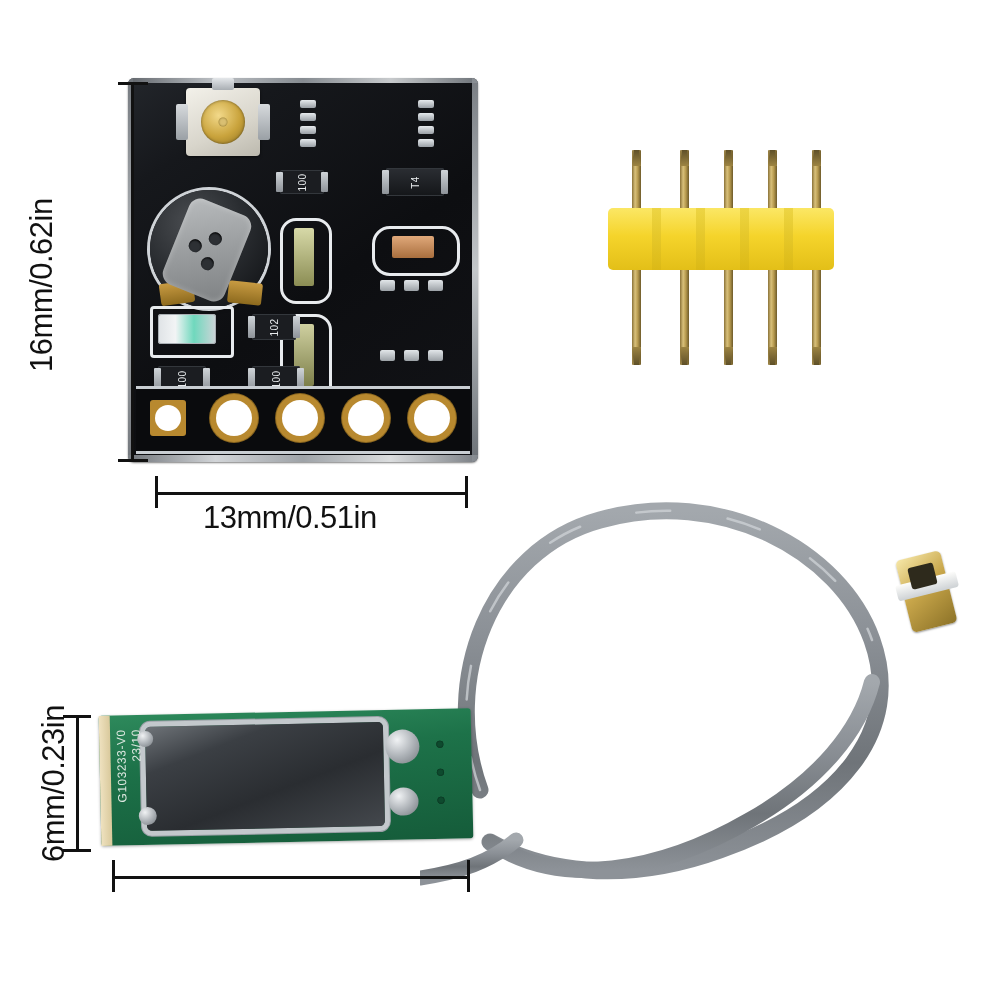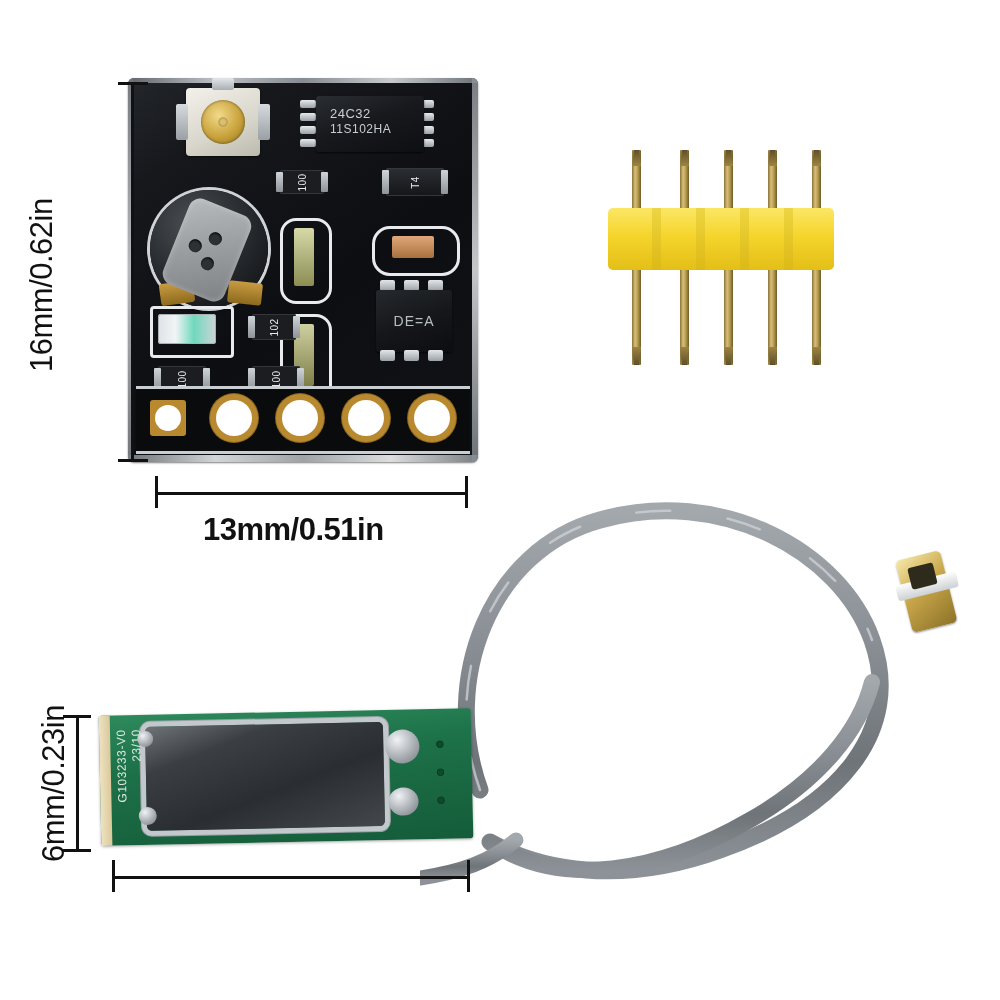--- a/index.html
+++ b/index.html
@@ -244,24 +244,20 @@
         <span></span>
         <span></span>
         <span></span>
     </div>
     <div class="soic-pins" style="left:290px;top:22px;">
       <span></span>
         <span></span>
         <span></span>
         <span></span>
     </div>
-    <div id="eeprom">
-      <div class="l1">24C32</div>
-      <div class="l2">11S102HA</div>
-    </div>
 
     <div id="battery">
       <div class="tabL"></div>
       <div class="tabR"></div>
       <div class="plate">
         <i style="left:14px;top:40px;"></i>
         <i style="left:30px;top:26px;"></i>
         <i style="left:32px;top:52px;"></i>
       </div>
     </div>
@@ -281,23 +277,20 @@
     <div class="cap-v" style="left:166px;top:246px;width:20px;height:62px;background:linear-gradient(180deg,#cfd0a0,#7d7f4a);"></div>
 
     <div class="pill" style="left:244px;top:148px;width:82px;height:44px;border-radius:18px;"></div>
     <div class="cap-v" style="left:264px;top:158px;width:42px;height:22px;background:linear-gradient(180deg,#e0a87a,#a96f3e);"></div>
 
     <div class="sot-legs" style="left:252px;top:202px;">
       <span></span>
         <span></span>
         <span></span>
     </div>
-    <div id="sot">
-      <span>DE=A</span>
-    </div>
     <div class="sot-legs" style="left:252px;top:272px;">
       <span></span>
         <span></span>
         <span></span>
     </div>
 
     <div class="led-frame"></div>
     <div id="led"></div>
 
     <div class="smd" style="left:124px;top:236px;width:44px;height:26px;">
@@ -321,21 +314,21 @@
   </div>
 
   <div class="dim-line-v" style="left:131px;top:82px;height:380px;"></div>
   <div class="dim-cap-v" style="left:118px;top:82px;width:30px;"></div>
   <div class="dim-cap-v" style="left:118px;top:459px;width:30px;"></div>
   <div class="dim-label vert" style="left:24px;top:372px;">16mm/0.62in</div>
 
   <div class="dim-line-h" style="left:155px;top:492px;width:313px;"></div>
   <div class="dim-cap-h" style="left:155px;top:476px;height:32px;"></div>
   <div class="dim-cap-h" style="left:465px;top:476px;height:32px;"></div>
-  <div class="dim-label" style="left:203px;top:512px;font-weight:bold;">13mm/0.51in</div>
+  <div class="dim-label" style="left:203px;top:500px;">13mm/0.51in</div>
 
   <div id="header-strip">
     <div class="hdr-pin" style="left:20px;"></div>
     <div class="hdr-pin" style="left:68px;"></div>
     <div class="hdr-pin" style="left:112px;"></div>
     <div class="hdr-pin" style="left:156px;"></div>
     <div class="hdr-pin" style="left:200px;"></div>
     <div id="hdr-body">
       <div class="notch" style="left:44px;"></div>
       <div class="notch" style="left:88px;"></div>

